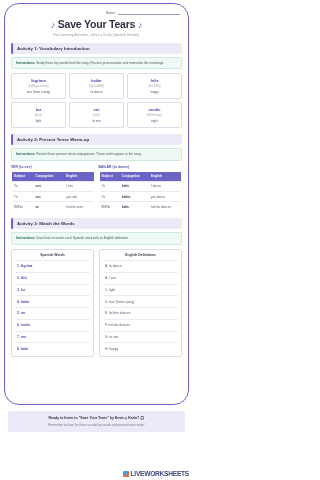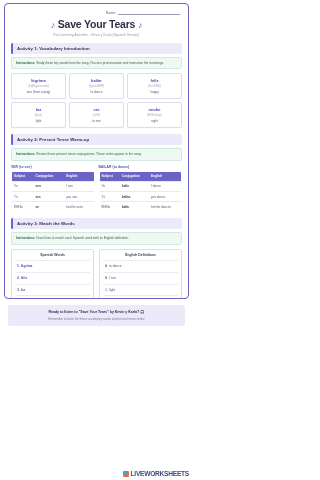--- a/index.html
+++ b/index.html
@@ -10,23 +10,23 @@
     overflow: hidden;
   }
   .page {
     width: 193px; height: 480px;
     position: relative;
     background: #ffffff;
     padding: 3px 4px 0 4px;
   }
   .sheet {
     border: 1.6px solid #6c63c7;
-    border-radius: 4px;
-    background: #ffffff;
-    height: 296px;
+    border-radius: 15px;
+    background: #ffffff;
+    height: 402px;
     padding: 5px 6px 4px 6px;
     position: relative;
     overflow: hidden;
   }
 
   
   .name-row {
     display: flex; justify-content: flex-end; align-items: flex-end;
     gap: 2px; padding-right: 2px; margin-top: 2px;
   }

